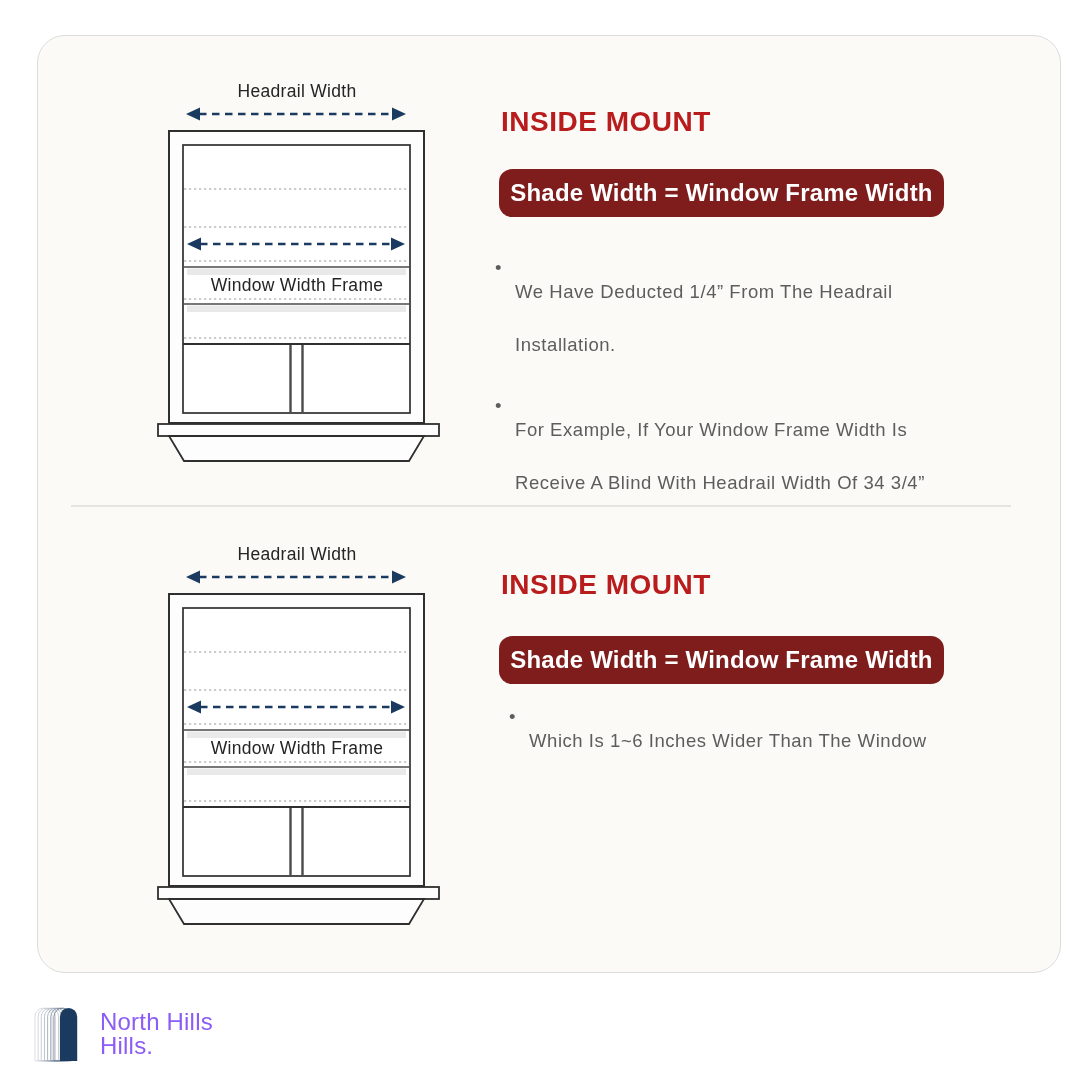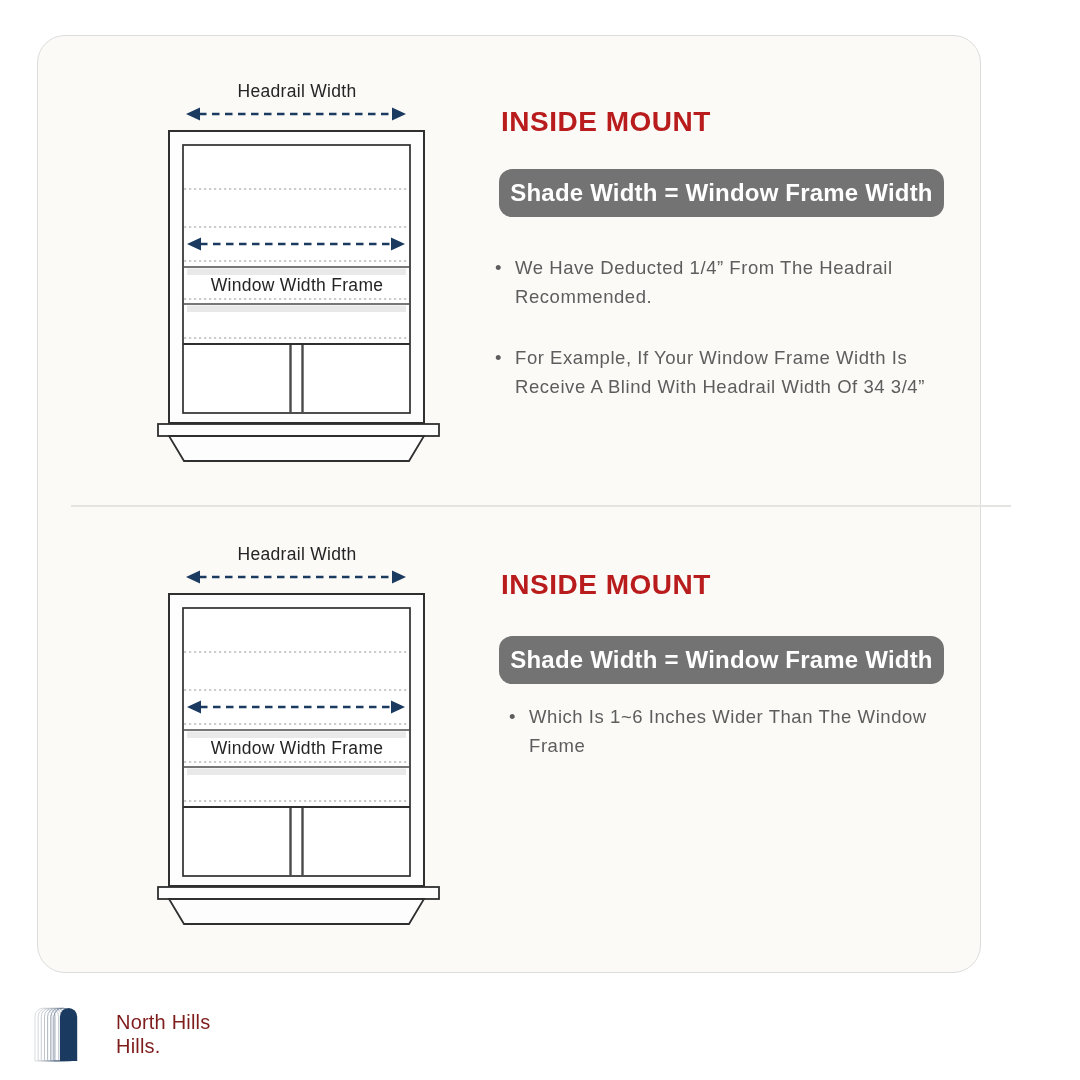--- a/index.html
+++ b/index.html
@@ -1,66 +1,66 @@
 <!DOCTYPE html>
 <html><head>
 <meta charset="utf-8">
 <style>
   * { margin:0; padding:0; box-sizing:border-box; }
   body { background:#ffffff; font-family:"Liberation Sans", sans-serif; }
   .canvas {
     position:relative; width:1080px; height:1080px; background:#ffffff; overflow:hidden;
   }
   .card {
-    position:absolute; left:37px; top:35px; width:944px; height:938px;
+    position:absolute; left:37px; top:35px; width:1024px; height:938px;
     background:#fbfaf7; border:1.5px solid #dcdcdc; border-radius:28px;
   }
   
   .mount-heading {
     position:absolute; font-size:28px; font-weight:700; letter-spacing:0.5px;
     color:#b91c1c;
   }
   .heading-inside  { left:463px; top:70px; }
   .heading-outside { left:463px; top:533px; }
   .badge-pill {
-    position:absolute; width:445px; height:48px; background:#737373;
+    position:absolute; width:445px; height:48px; background:#7f1d1d;
     border-radius:13px; color:#ffffff; font-size:24px; font-weight:600;
     letter-spacing:0.2px; display:flex; align-items:center; justify-content:center;
     white-space:nowrap;
   }
   .pill-inside  { left:461px; top:133px; }
   .pill-outside { left:461px; top:600px; }
   .bullets {
     position:absolute; width:490px; color:#5d5d5d; font-size:18.5px;
     letter-spacing:0.55px; line-height:29px;
   }
   .bullets-inside  { left:457px; top:217px; }
   .bullets-outside { left:471px; top:666px; }
   .bullet { display:flex; }
   .bullet + .bullet { margin-top:32px; }
   .bullet::before { content:"\2022"; margin-right:13px; color:#5d5d5d; }
-  .bullet .lines span { display:block; white-space:nowrap; }
+  .bullet .lines span { display:block; white-space:nowrap;margin-top:24px; }
   .divider {
     position:absolute; left:33px; top:469px; width:940px; height:0;
     border-top:2px solid #e6e4e1;
   }
   
   .diagram { position:absolute; width:320px; height:400px; }
   .diagram-inside  { left:103px; top:37px; }
   .diagram-outside { left:103px; top:500px; }
   .diagram svg { width:100%; height:100%; display:block; }
   .diagram text {
     font-family:"Liberation Sans", sans-serif; fill:#242424; letter-spacing:0.3px;
   }
   
   .logo { position:absolute; left:34px; top:1004px; display:flex; align-items:flex-start; }
   .logo-icon { width:48px; height:60px; }
   .logo-text {
-    margin-left:34px; margin-top:6px; font-size:20px; line-height:24px;
-    color:#7f1d1d; letter-spacing:0.2px;
+    margin-left:18px; margin-top:6px; font-size:24px; line-height:24px;
+    color:#8b5cf6; letter-spacing:0.2px;
   }
 </style>
 </head>
 <body>
 
 <div class="canvas">
   <div class="card">
 
     <div class="diagram diagram-inside">
       <svg viewBox="0 0 320 400">
@@ -116,21 +116,21 @@
     </div>
 
     <h2 class="mount-heading heading-inside">INSIDE MOUNT</h2>
 
     <div class="badge-pill pill-inside">Shade Width = Window Frame Width</div>
 
     <div class="bullets bullets-inside">
       <div class="bullet">
         <span class="lines">
           <span>We Have Deducted 1/4” From The Headrail</span>
-          <span>Recommended.</span>
+          <span>Installation.</span>
         </span>
       </div>
       <div class="bullet">
         <span class="lines">
           <span>For Example, If Your Window Frame Width Is</span>
           <span>Receive A Blind With Headrail Width Of 34 3/4”</span>
         </span>
       </div>
     </div>
 
@@ -176,21 +176,20 @@
     </div>
 
     <h2 class="mount-heading heading-outside">INSIDE MOUNT</h2>
 
     <div class="badge-pill pill-outside">Shade Width = Window Frame Width</div>
 
     <div class="bullets bullets-outside">
       <div class="bullet">
         <span class="lines">
           <span>Which Is 1~6 Inches Wider Than The Window</span>
-          <span>Frame</span>
         </span>
       </div>
     </div>
 
   </div>
 
   <div class="logo">
     <svg class="logo-icon" viewBox="0 0 50 60">
       <g fill="none" stroke-width="0.9">
         <path d="M 1,58 L 1,12 A 9 9 0 0 1 19,12 L 19,58 Z" stroke="#d5d8dc"></path>

